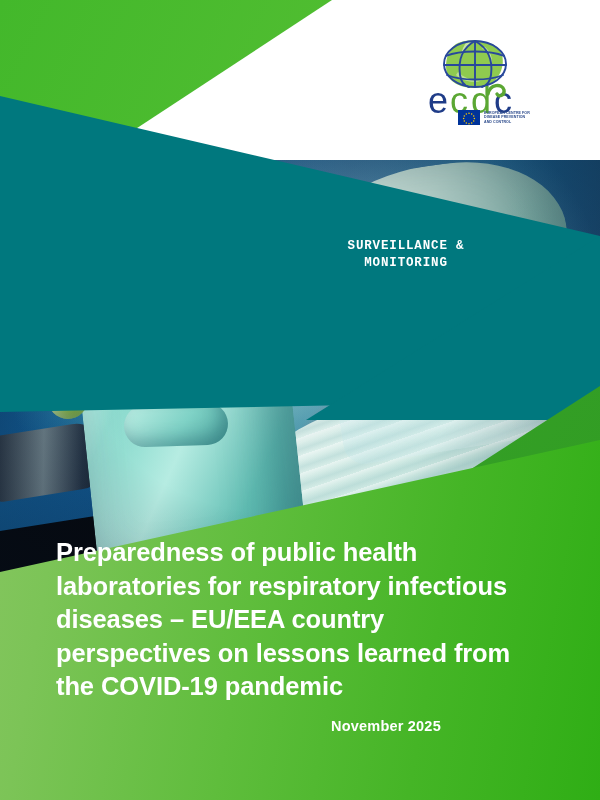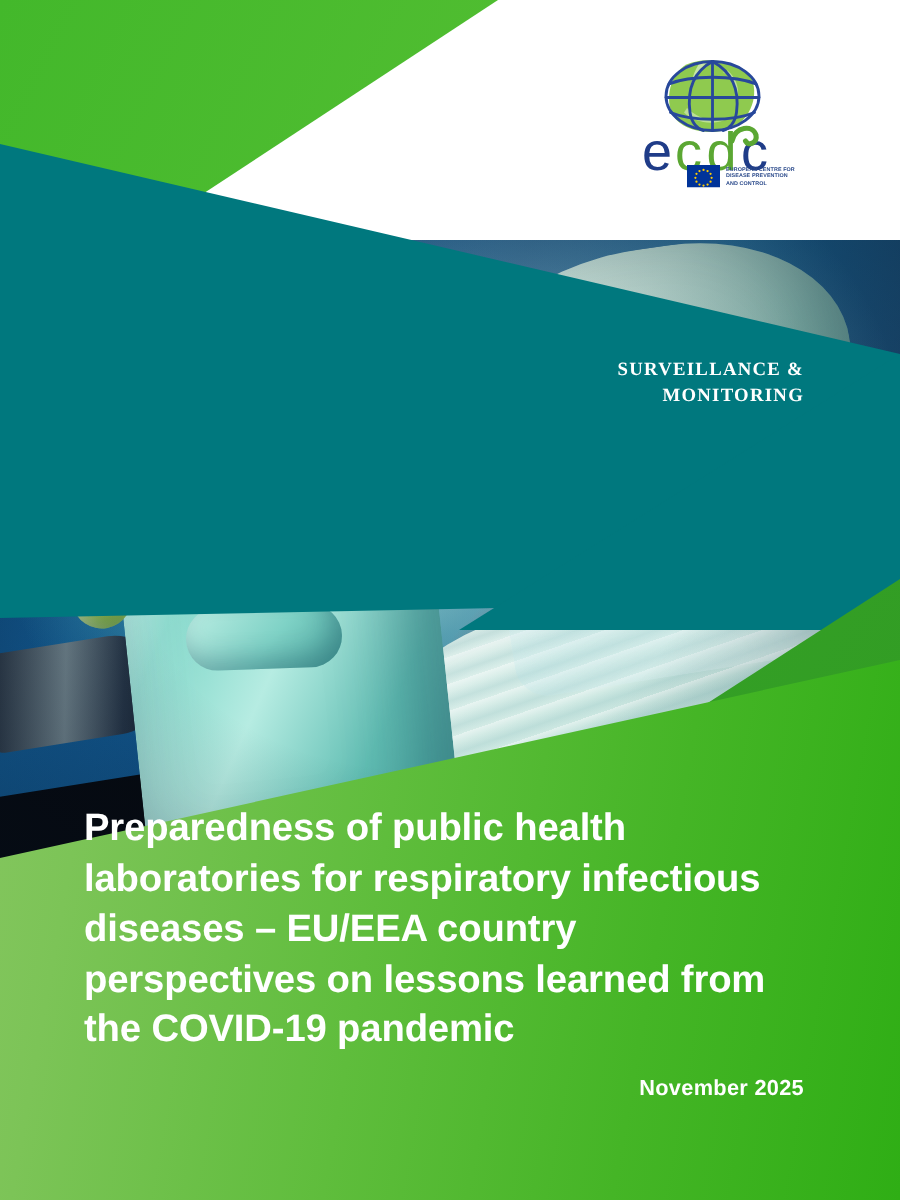--- a/index.html
+++ b/index.html
@@ -306,27 +306,27 @@
     white-space: pre-line;
     padding-top: .5px;
   }
 
   
   .kicker {
     position: absolute;
     right: 64px;
     top: 238px;
     width: 260px;
-    text-align: right;
+    text-align: center;
     color: #ffffff;
     font-weight: 700;
     font-size: 12.5px;
     line-height: 17px;
     letter-spacing: .85px;
-    font-family: Liberation Serif, serif;
+    font-family: Liberation Mono, monospace;
     white-space: pre-line;
   }
 
   .title {
     position: absolute;
     right: 64px;
     top: 536px;
     width: 480px;
     text-align: left;
     color: #ffffff;
@@ -335,21 +335,21 @@
     line-height: 33.5px;
     letter-spacing: -0.1px;
     font-family: "Liberation Sans", sans-serif;
   }
 
   .pubdate {
     position: absolute;
     right: 64px;
     top: 718px;
     width: 300px;
-    text-align: right;
+    text-align: center;
     color: #ffffff;
     font-weight: 700;
     font-size: 14.5px;
     letter-spacing: .2px;
     font-family: "Liberation Sans", sans-serif;
   }
 </style>
 </head>
 <body>
 

